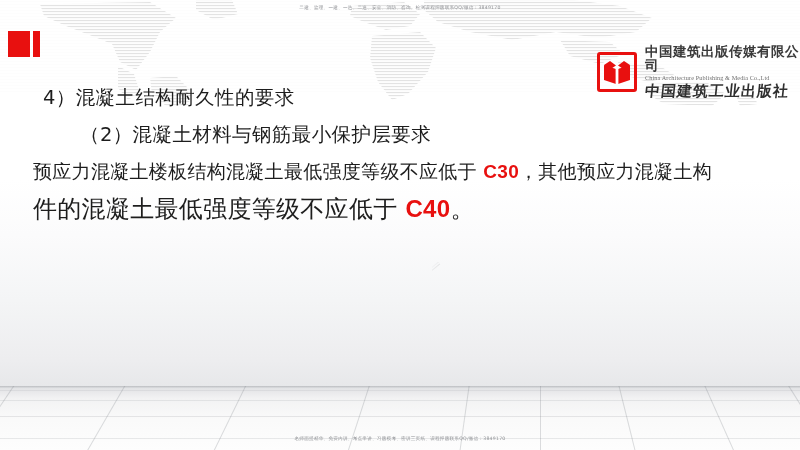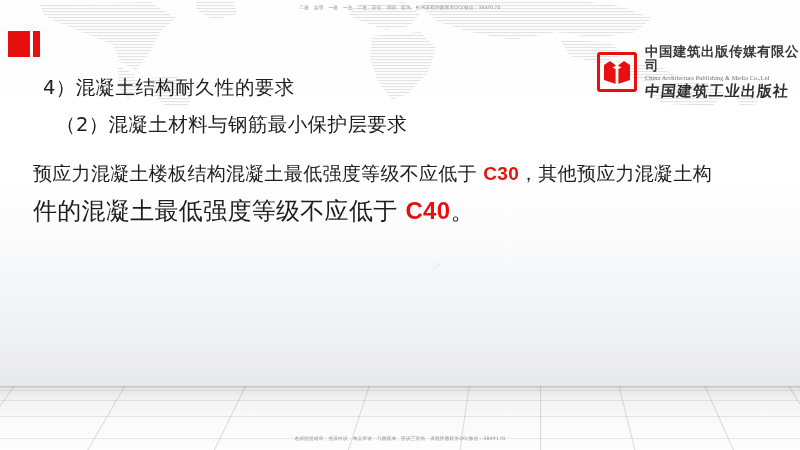--- a/index.html
+++ b/index.html
@@ -57,26 +57,26 @@
            font-family:"DejaVu Serif","Liberation Serif",serif;transform:skewX(-6deg);}
 
   
   .wm{position:absolute;width:800px;text-align:center;color:#8e9094;
       font-size:4.6px;letter-spacing:.25px;white-space:nowrap;
       font-family:"DejaVu Sans","Liberation Sans",sans-serif;}
   .wm-top{top:5px;}
   .wm-bottom{top:436px;}
 
   
-  .content{position:absolute;left:0;top:74px;width:660px;}
+  .content{position:absolute;left:0;top:84px;width:660px;}
   .line{color:#1d1d1d;font-family:"DejaVu Sans","Liberation Sans",sans-serif;
         white-space:nowrap;}
   .l-head1{margin-left:43px;font-size:19.5px;line-height:28px;letter-spacing:.4px;}
-  .l-head2{margin-left:56px;font-size:19.5px;line-height:28px;letter-spacing:.4px;margin-top:9px;}
-  .l-body{margin-left:33px;font-size:19px;line-height:28px;letter-spacing:.3px;margin-top:20px;}
+  .l-head2{margin-left:80px;font-size:19.5px;line-height:28px;letter-spacing:.4px;margin-top:9px;}
+  .l-body{margin-left:33px;font-size:19px;line-height:28px;letter-spacing:.3px;margin-top:8px;}
   .l-body2{margin-left:33px;font-size:24px;line-height:28px;letter-spacing:.3px;margin-top:9px;}
   .hl{color:#e8100f;font-family:"Liberation Sans","DejaVu Sans",sans-serif;font-weight:600;}
 </style>
 </head>
 <body>
 
 <div id="slide">
 
   <div class="bg-base"></div>
 

